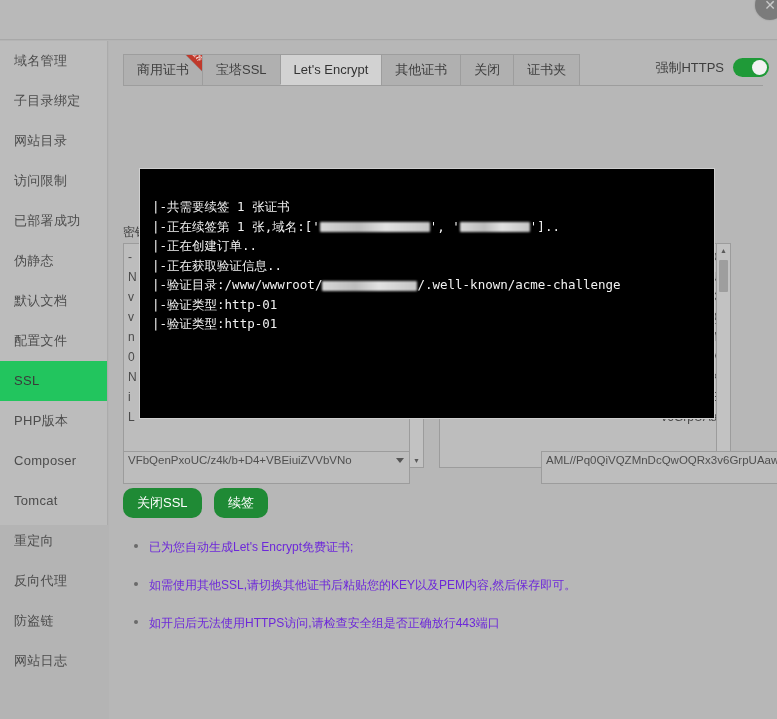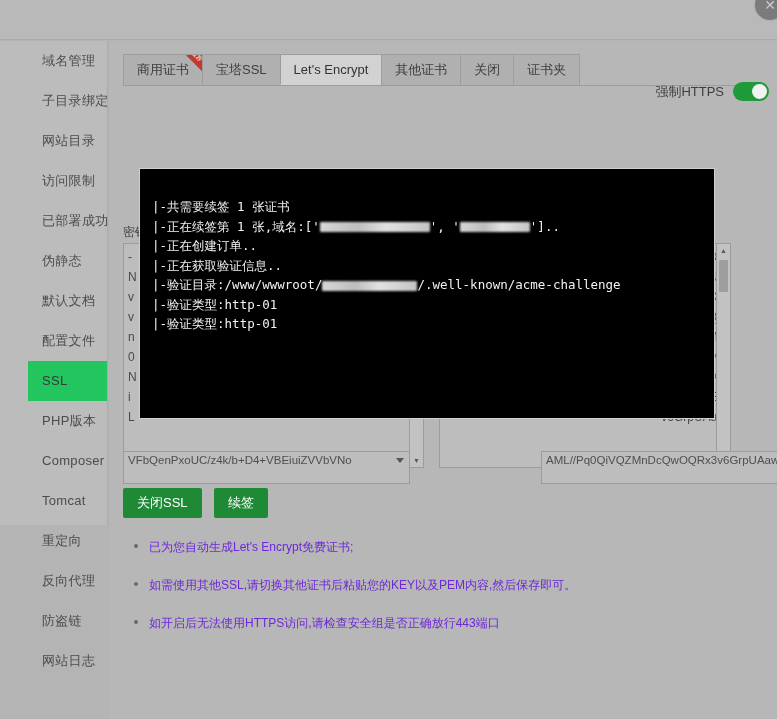--- a/index.html
+++ b/index.html
@@ -33,21 +33,20 @@
     font-size: 14px; line-height: 30px; text-align: center;
     box-shadow: 0 0 2px rgba(0,0,0,.4);
     opacity: .55;
   }
 
   
   #sidebar {
     position: absolute; left: 0; top: 41px; width: 108px; height: 484px;
     background: #bcbcbc;
     border-right: 1px solid #ababab;
-    padding-left: 28px;
   }
   .side-item {
     height: 40px; line-height: 40px;
     padding-left: 14px;
     font-size: 13px; color: #4c4c4c;
     white-space: nowrap;
     letter-spacing: .3px;
   }
   .side-item.active {
     background: #22c55e; color: #3a3a3a;
@@ -86,21 +85,21 @@
     position: absolute; right: -22px; top: -6px;
     width: 54px; height: 14px;
     background: #c0392b;
     transform: rotate(45deg);
     color: #fff; font-size: 6px; line-height: 14px;
     text-align: center; letter-spacing: 0;
     box-shadow: 0 0 1px rgba(0,0,0,.3);
   }
   #https-wrap {
     position: absolute; right: 8px; top: 17px;
-    display: flex; align-items: center; gap: 9px; margin-top: 24px;
+    display: flex; align-items: center; gap: 9px;
   }
   #https-label { font-size: 13px; color: #3e3e3e; }
   #https-toggle {
     width: 36px; height: 19px; border-radius: 10px;
     background: #1f9a38; position: relative;
   }
   #https-knob {
     position: absolute; right: 2px; top: 2px;
     width: 15px; height: 15px; border-radius: 50%;
     background: #f2f2f2;
@@ -170,21 +169,21 @@
     border-left: 4px solid transparent; border-right: 4px solid transparent;
     border-top: 5px solid #555;
   }
 
   
   #btn-row { position: absolute; left: 14px; top: 447px; }
   .btn {
     display: inline-block; height: 30px; line-height: 30px;
     padding: 0 14px; margin-right: 8px;
     background: #1f8a35; color: #fff;
-    font-size: 13px; border-radius: 2px;
+    font-size: 13px; border-radius: 10px;
     text-align: center;
   }
 
   
   #notes { position: absolute; left: 22px; top: 498px; width: 620px; }
   .note {
     position: relative; padding-left: 18px;
     font-size: 12px; color: #6d28d9;
     margin-bottom: 21px; white-space: nowrap;
   }

